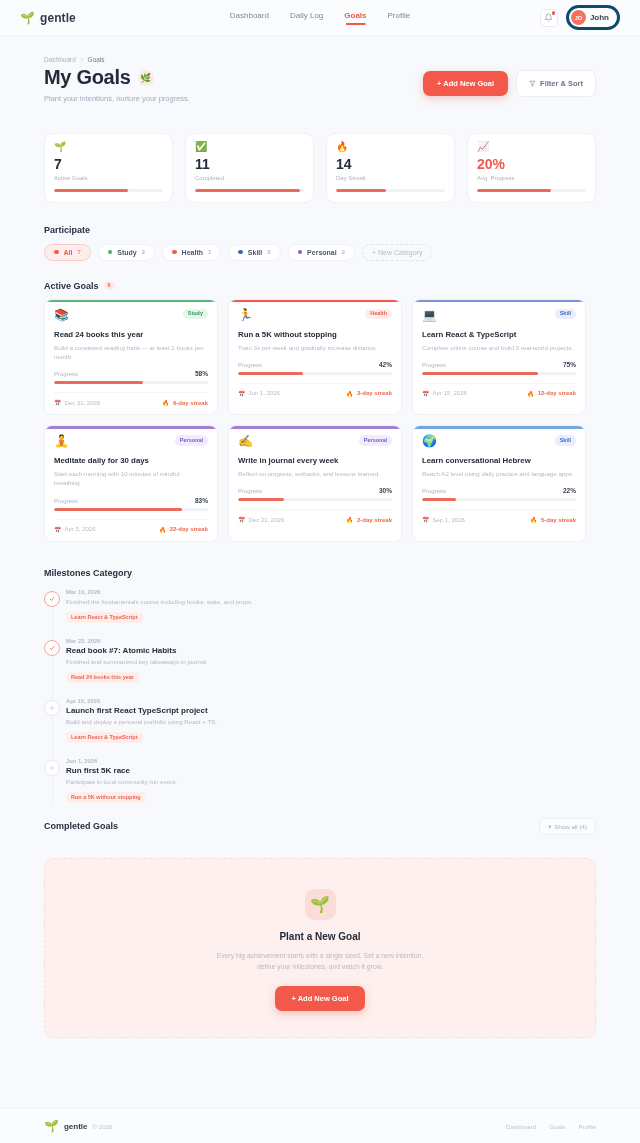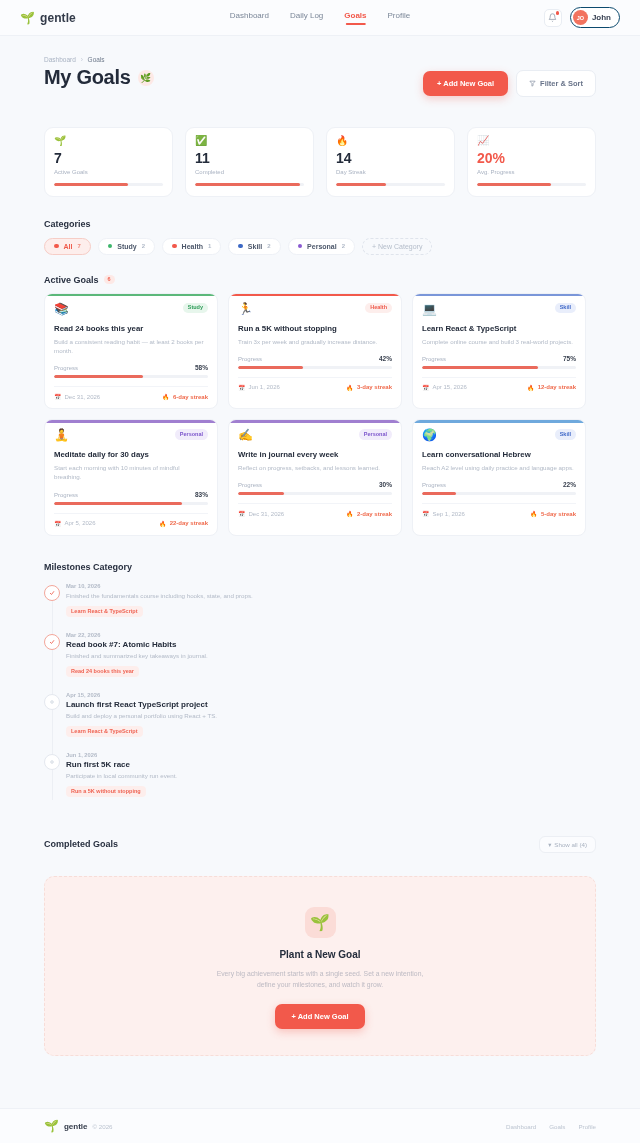--- a/index.html
+++ b/index.html
@@ -30,21 +30,21 @@
   }
   .nav-right { margin-left: auto; display: flex; align-items: center; gap: 8px; }
   .bell-btn {
     width: 18px; height: 18px; border: 1px solid #e9edf3; border-radius: 5px; background: #fff;
     display: flex; align-items: center; justify-content: center; position: relative;
   }
   .bell-btn svg { width: 9px; height: 9px; }
   .bell-dot { position: absolute; top: 1.5px; right: 1.5px; width: 3.5px; height: 3.5px; border-radius: 50%; background: #f2594b; }
   .user-chip {
     display: flex; align-items: center; gap: 4px; padding: 2px 8px 2px 2px;
-    border: 1px solid #0c4a6e; border-radius: 20px; background: #fff;
+    border: 3px solid #0c4a6e; border-radius: 20px; background: #fff;
   }
   .avatar {
     width: 15px; height: 15px; border-radius: 50%; background: #f2735f;
     color: #fff; font-size: 5.5px; font-weight: bold;
     display: flex; align-items: center; justify-content: center;
   }
   .user-name { font-size: 8px; font-weight: bold; color: #394253; }
 
   
   .content { padding: 20px 44px 0 44px; }
@@ -150,21 +150,21 @@
   .tl-node svg { width: 6px; height: 6px; }
   .tl-date { font-size: 5.8px; color: #b3bbc8; font-weight: bold; }
   .tl-title { font-size: 8px; font-weight: bold; color: #242c3b; margin-top: 2px; }
   .tl-desc { font-size: 6.2px; color: #b2bac7; margin-top: 3px; }
   .tl-tag {
     display: inline-block; margin-top: 5px; background: #fdeeec; color: #ef6454;
     font-size: 5.5px; font-weight: bold; padding: 2.5px 5px; border-radius: 4px; line-height: 1;
   }
 
   
-  .completed-head { display: flex; align-items: center; justify-content: space-between; margin-top: 24px; }
+  .completed-head { display: flex; align-items: center; justify-content: space-between; }
   .btn-showall {
     background: #fbfcfe; border: 1px solid #eceff4; border-radius: 6px; padding: 4px 8px;
     font-size: 6.2px; color: #a9b2c0; display: flex; align-items: center; gap: 3px;
   }
   .empty-card {
     margin-top: 23px; background: #fdf0ee; border: 1px dashed #f7ddd8; border-radius: 10px;
     padding: 30px 20px 26px 20px; text-align: center;
   }
   .empty-icon {
     width: 31px; height: 31px; margin: 0 auto; border-radius: 9px; background: #fbdcd7;
@@ -228,20 +228,21 @@
       <span class="crumb-sep">›</span>
       <span class="crumb-current">Goals</span>
     </div>
 
     <div class="title-row">
       <div class="title-left">
         <div class="page-title">
           <span>My Goals</span>
           <span class="title-badge">🌿</span>
         </div>
+        <div class="page-sub">Plant your intentions, nurture your progress.</div>
       </div>
       <div class="title-actions">
         <button class="btn-primary">+ Add New Goal</button>
         <button class="btn-ghost">
           <svg class="funnel" viewBox="0 0 24 24" fill="none" stroke="#8b95a6" stroke-width="2.5">
             <path d="M3 4h18l-7 8v7l-4 2v-9z"></path>
           </svg>
           <span>Filter &amp; Sort</span>
         </button>
       </div>
@@ -276,21 +277,21 @@
         <div class="stat-icon">📈</div>
         <div class="stat-value accent">20%</div>
         <div class="stat-label">Avg. Progress</div>
         <div class="stat-track">
             <div class="stat-fill" style="width:68%"></div>
           </div>
       </div>
     </div>
 
     <div class="cat-wrap">
-      <div class="section-title">Categories</div>
+      <div class="section-title">Participate</div>
       <div class="chips">
         <div class="chip selected">
           <span class="dot" style="background:#f2594b"></span>
           <span>All</span>
           <span class="chip-count">7</span>
         </div>
         <div class="chip">
           <span class="dot" style="background:#3db56b"></span>
           <span>Study</span>
           <span class="chip-count">2</span>

